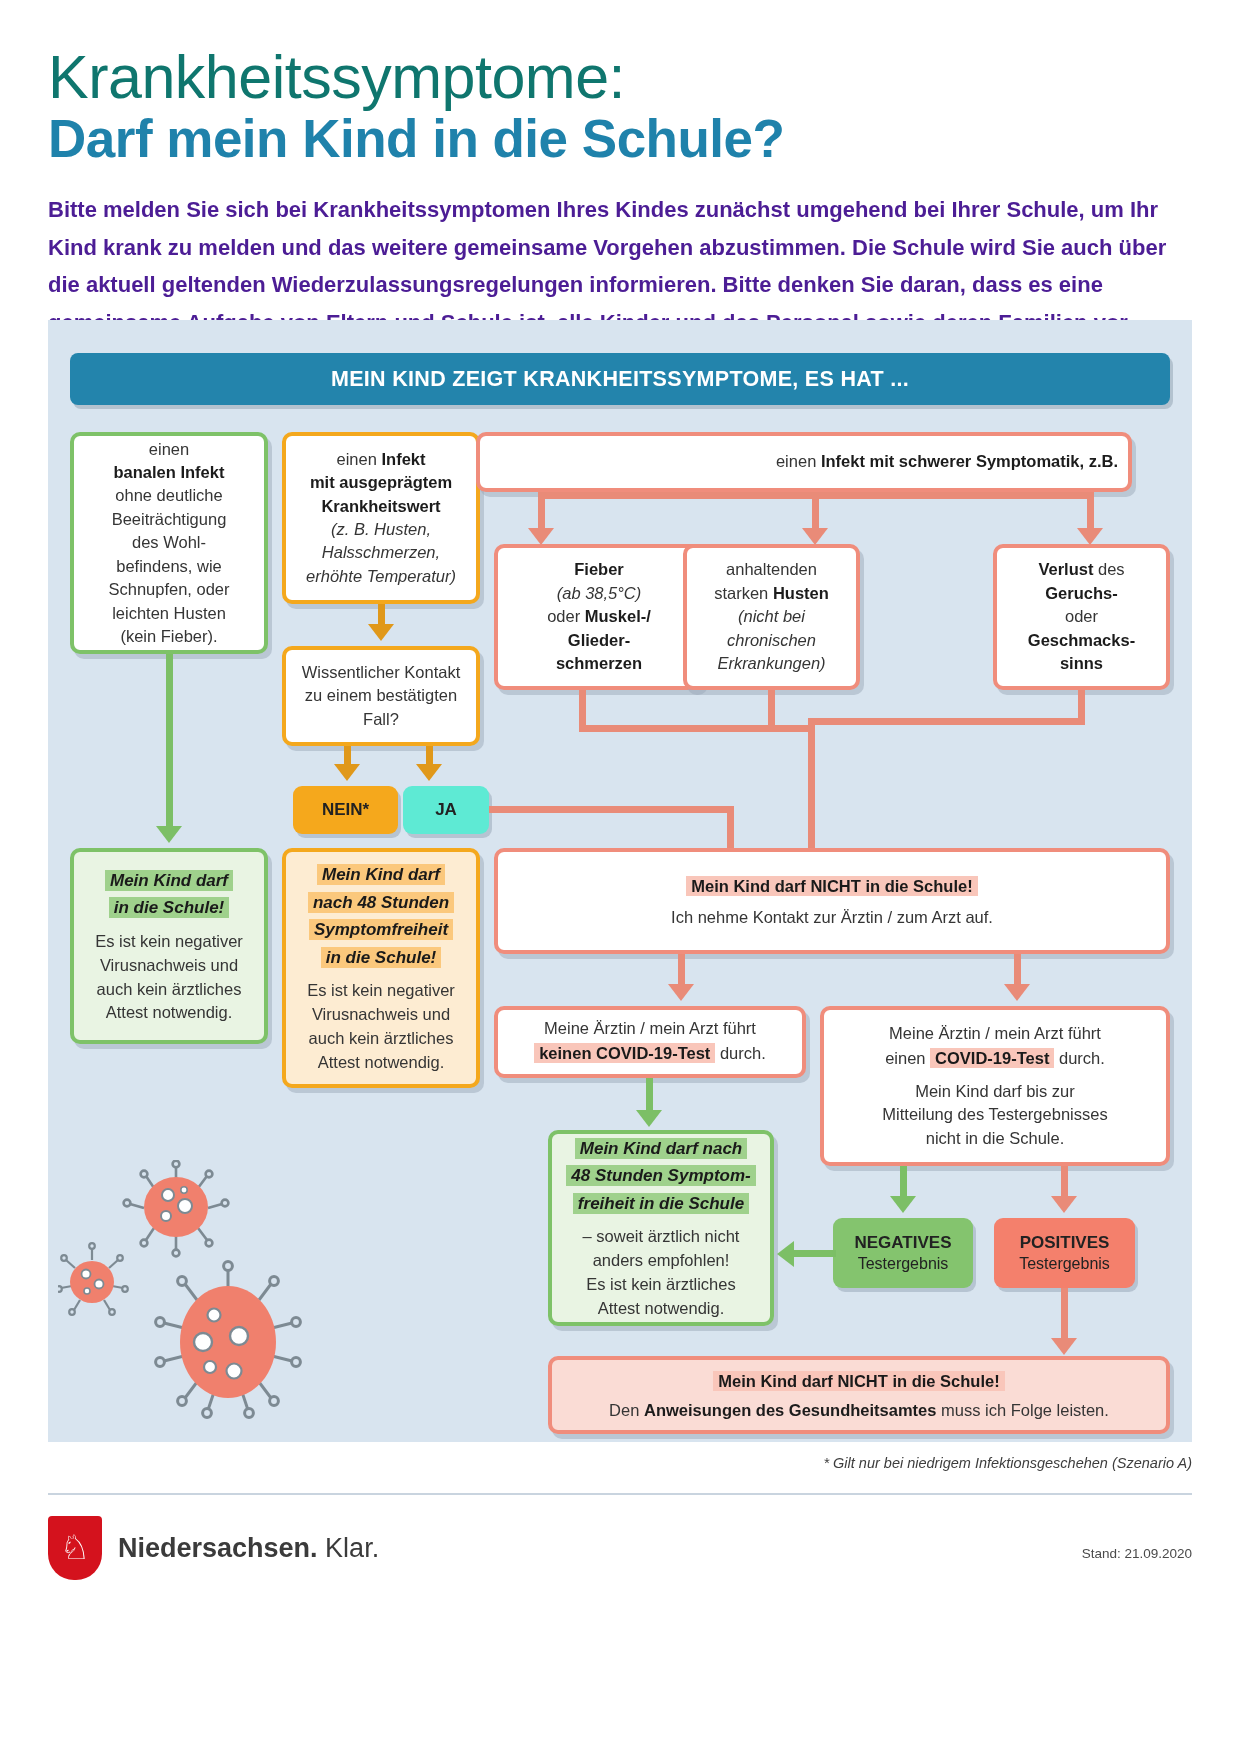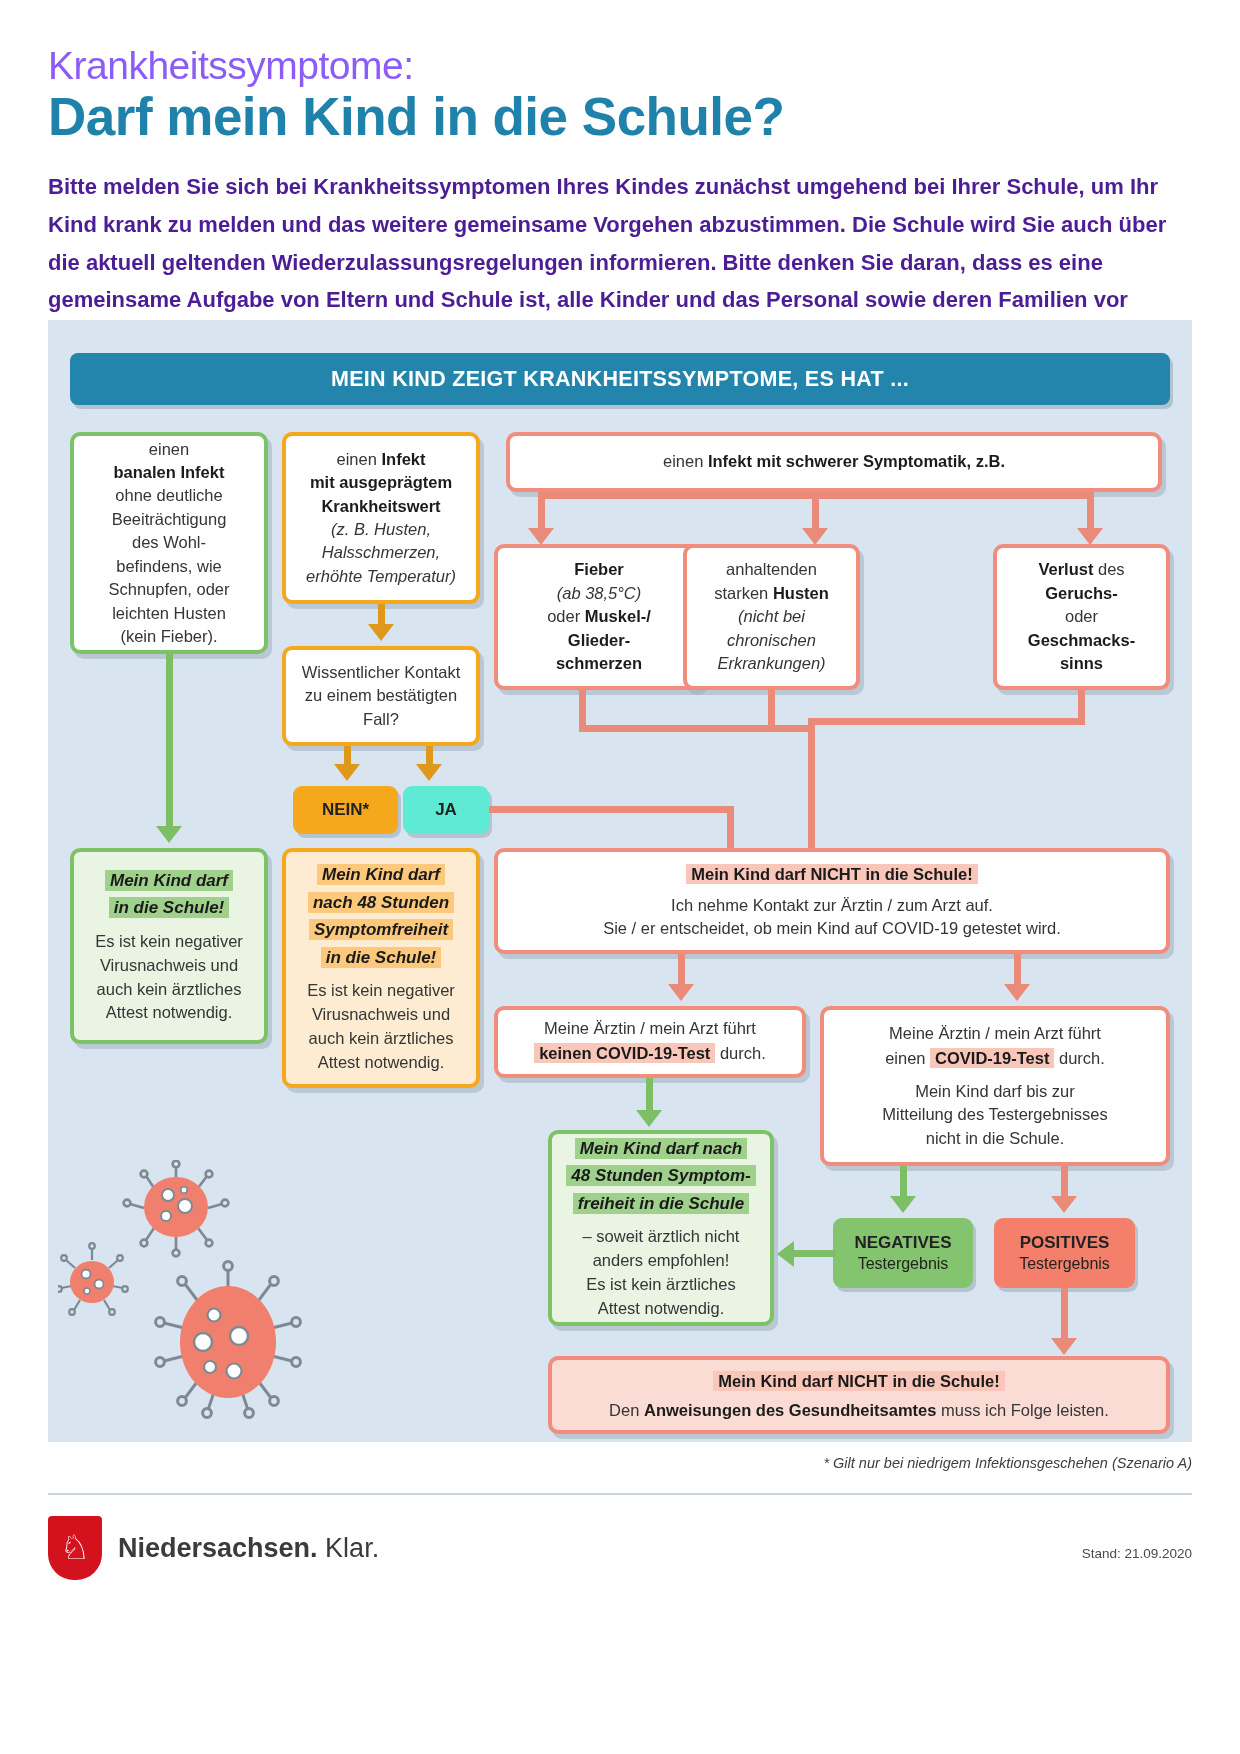--- a/index.html
+++ b/index.html
@@ -10,21 +10,21 @@
     color:#3a3a3a;
     position:relative;
     overflow:hidden;
   }
 
   
   .page { width:1240px; height:1754px; position:relative; padding:0 48px; }
 
   .title-block { padding-top:46px; }
   .title-line1 {
-    font-size:39px; font-weight:400; color:#8b5cf6; line-height:1.04;
+    font-size:61px; font-weight:400; color:#0f766e; line-height:1.04;
     letter-spacing:-0.5px;
   }
   .title-line2 {
     font-size:53px; font-weight:700; color:#1f82ab; line-height:1.12;
     letter-spacing:-0.5px;
   }
 
   .intro {
     margin-top:22px;
     font-size:22px;
@@ -181,21 +181,21 @@
 
     <div class="node orange" style="left:234px; top:112px; width:198px; height:172px;">
       <span><span>einen </span><b>Infekt</b></span>
       <b>mit ausgeprägtem</b>
       <b>Krankheitswert</b>
       <i>(z. B. Husten,</i>
       <i>Halsschmerzen,</i>
       <i>erhöhte Temperatur)</i>
     </div>
 
-    <div class="node red" style="left:458px; top:112px; width:656px; height:60px;">
+    <div class="node red" style="left:428px; top:112px; width:656px; height:60px;align-items:flex-end;">
       <span><span>einen </span><b>Infekt mit schwerer Symptomatik, z.B.</b></span>
     </div>
 
     <div class="conn" style="left:490px; top:172px; width:556px; height:7px;"></div>
     <div class="conn" style="left:490px; top:172px; width:7px; height:38px;"></div>
     <div class="arrow down" style="left:480px; top:208px;"></div>
     <div class="conn" style="left:764px; top:172px; width:7px; height:38px;"></div>
     <div class="arrow down" style="left:754px; top:208px;"></div>
     <div class="conn" style="left:1039px; top:172px; width:7px; height:38px;"></div>
     <div class="arrow down" style="left:1029px; top:208px;"></div>
@@ -282,21 +282,20 @@
         <div>auch kein ärztliches</div>
         <div>Attest notwendig.</div>
       </div>
     </div>
 
     <div class="node red" style="left:446px; top:528px; width:676px; height:106px;">
       <div style="margin-bottom:6px;">
         <span class="hl hl-red">Mein Kind darf NICHT in die Schule!</span>
       </div>
       <div>Ich nehme Kontakt zur Ärztin / zum Arzt auf.</div>
-      <div>Sie / er entscheidet, ob mein Kind auf COVID-19 getestet wird.</div>
     </div>
 
     <div class="conn" style="left:630px; top:634px; width:7px; height:32px;"></div>
     <div class="arrow down" style="left:620px; top:664px;"></div>
     <div class="conn" style="left:966px; top:634px; width:7px; height:32px;"></div>
     <div class="arrow down" style="left:956px; top:664px;"></div>
 
     <div class="node red" style="left:446px; top:686px; width:312px; height:72px;">
       <div>Meine Ärztin / mein Arzt führt</div>
       <div>

